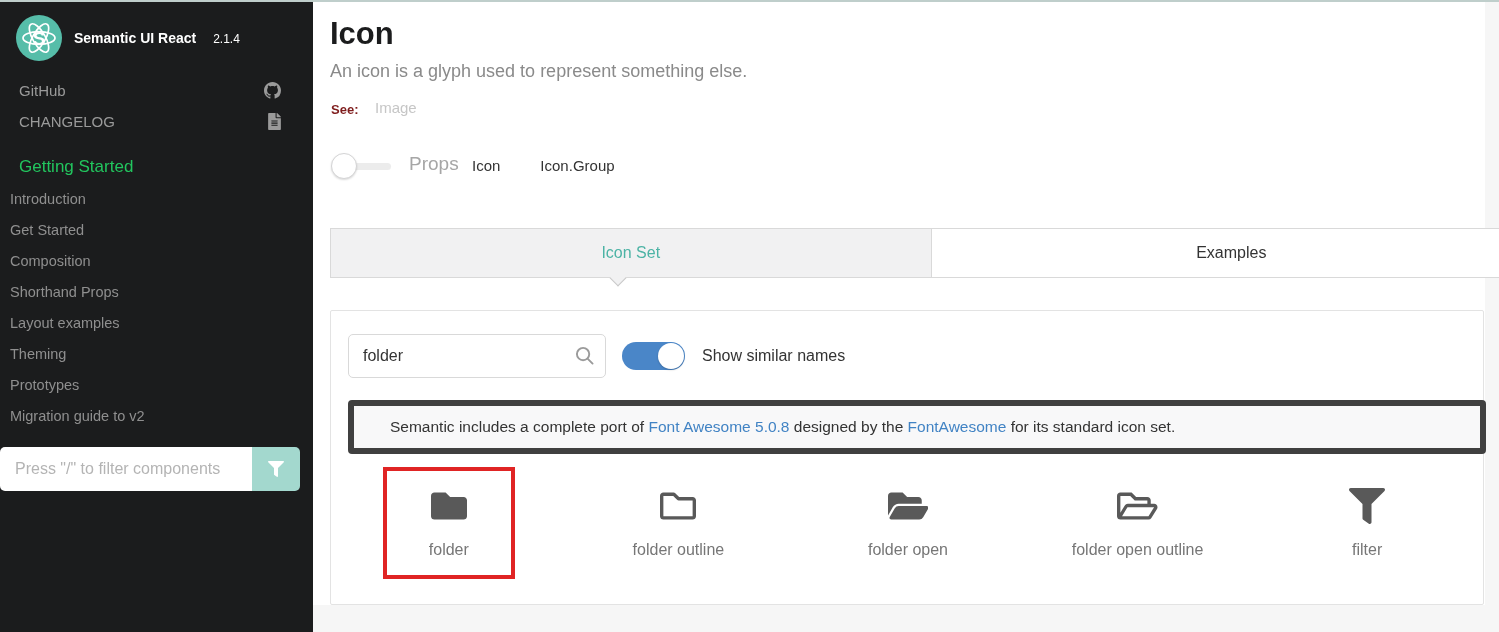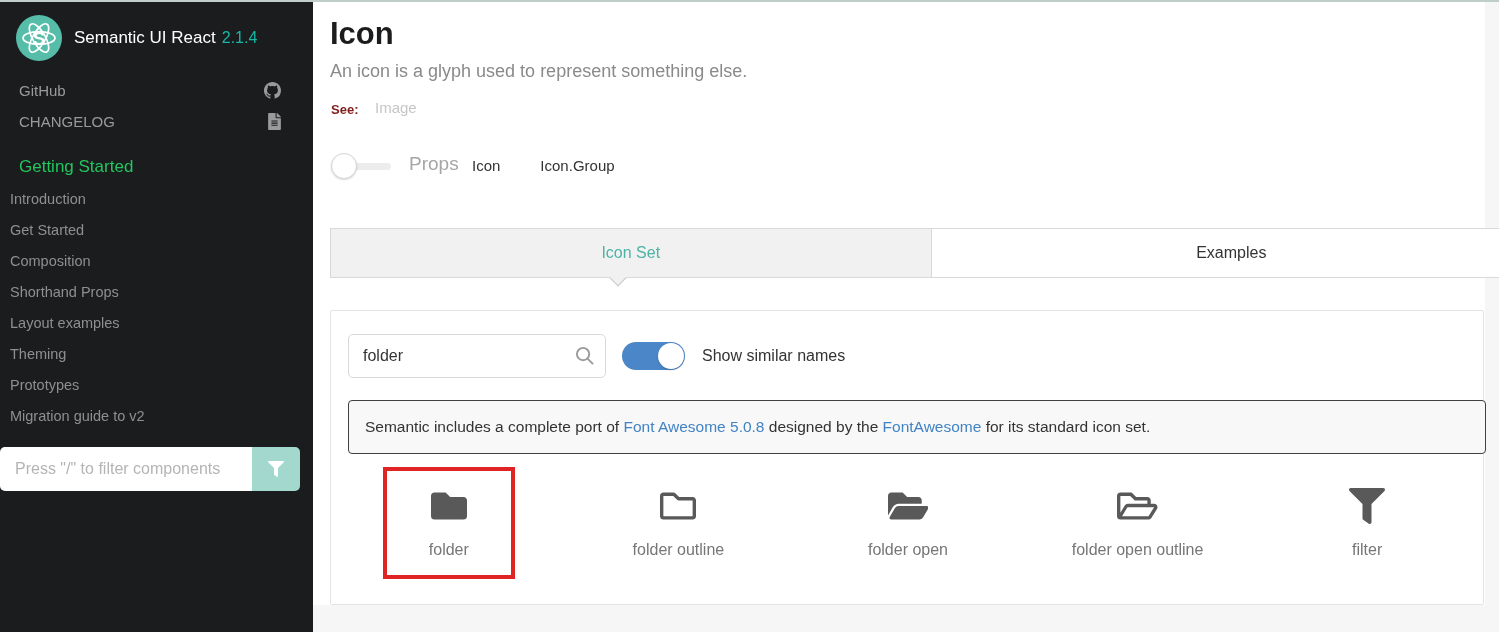--- a/index.html
+++ b/index.html
@@ -8,22 +8,22 @@
 
   .top-line { position:absolute; top:0; left:0; width:1499px; height:2px;
     background:#bfcecb; z-index:40; }
 
   
   .sidebar { position:absolute; left:0; top:0; width:313px; height:632px;
     background:#1b1c1d; color:#9a9a9a; z-index:10; }
   .brand { display:flex; align-items:center; padding:15px 10px 14px 16px; }
   .logo { width:46px; height:46px; flex:0 0 46px; }
   .brand-text { margin-left:12px; white-space:nowrap; }
-  .brand-title { color:#fff; font-weight:normal; font-size:17px; }
-  .brand-version { color:#14b8a6; font-size:16px; margin-left:6px; }
+  .brand-title { color:#fff; font-weight:bold; font-size:14px; }
+  .brand-version { color:#ffffff; font-size:12px; margin-left:17px; }
   .side-link { display:flex; justify-content:space-between; align-items:center;
     padding:7px 32px 7px 19px; font-size:15px; color:#9a9a9a; cursor:pointer; }
   .side-link svg { flex:0 0 auto; }
   .section-title { color:#22c55e; font-weight:normal; font-size:17px;
     padding:20px 19px 7px 19px; }
   .side-item { padding:7px 19px 8px 10px; font-size:14.5px; color:#8f8f8f; cursor:pointer; }
   .filter-box { display:flex; height:44px; margin:15px 13px 0 0; }
   .filter-box input { flex:1; border:0; outline:none; background:#fff;
     border-radius:5px 0 0 5px; padding:0 10px 0 15px; font-size:16px;
     font-family:"Liberation Sans", sans-serif; color:#444; }
@@ -75,22 +75,22 @@
     outline:none; font-family:"Liberation Sans", sans-serif; }
   .icon-search .mag { position:absolute; right:12px; top:12px; }
 
   .sim-toggle { position:absolute; left:309px; top:342px; width:63px; height:28px;
     border-radius:14px; background:#4a86c8; cursor:pointer; }
   .sim-toggle .knob { position:absolute; right:1px; top:1px; width:26px; height:26px;
     border-radius:50%; background:#fff; box-shadow:0 1px 2px rgba(0,0,0,.2); }
   .sim-label { position:absolute; left:389px; top:347px; font-size:16px; color:#333; }
 
   .message { position:absolute; left:35px; top:400px; width:1138px; height:54px;
-    background:#f8f8f9; border:1px solid #404040; border-radius:4px;
-    display:flex; align-items:center; padding:0 16px; font-size:15.5px; color:#333; }
+    background:#f8f8f9; border:6px solid #404040; border-radius:4px;
+    display:flex; align-items:center; padding:0 36px; font-size:15.5px; color:#333; }
   .message a { color:#4183c4; text-decoration:none; cursor:pointer; }
 
   .icon-grid { position:absolute; left:21px; top:462px; width:1148px; height:128px;
     display:flex; }
   .icon-cell { flex:1; position:relative; display:flex; flex-direction:column;
     align-items:center; padding-top:26px; cursor:pointer; }
   .icon-cell svg { height:36px; width:auto; fill:#595959; }
   .icon-cell .icon-label { margin-top:17px; font-size:16px; color:#767676; }
   .icon-cell.highlighted::before { content:""; position:absolute; left:50%; top:5px;
     transform:translateX(-50%); width:124px; height:104px;

